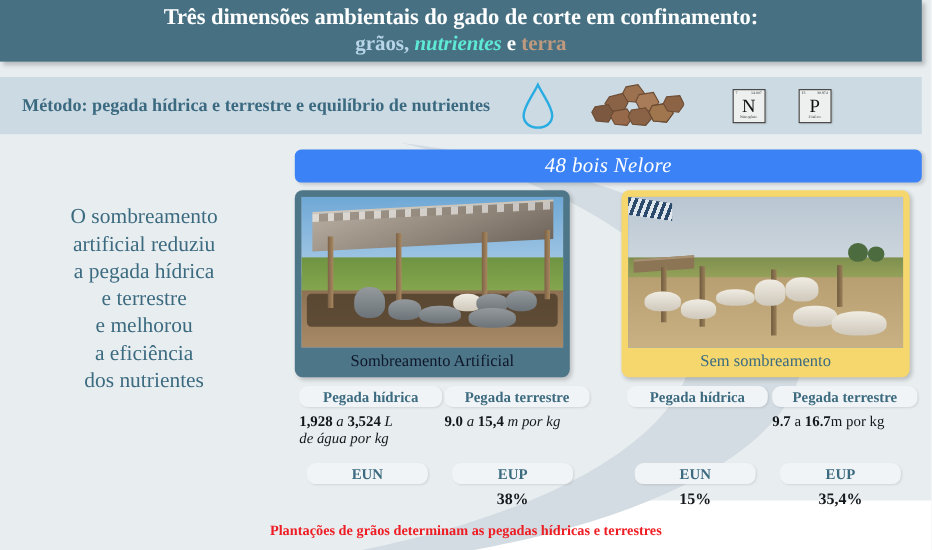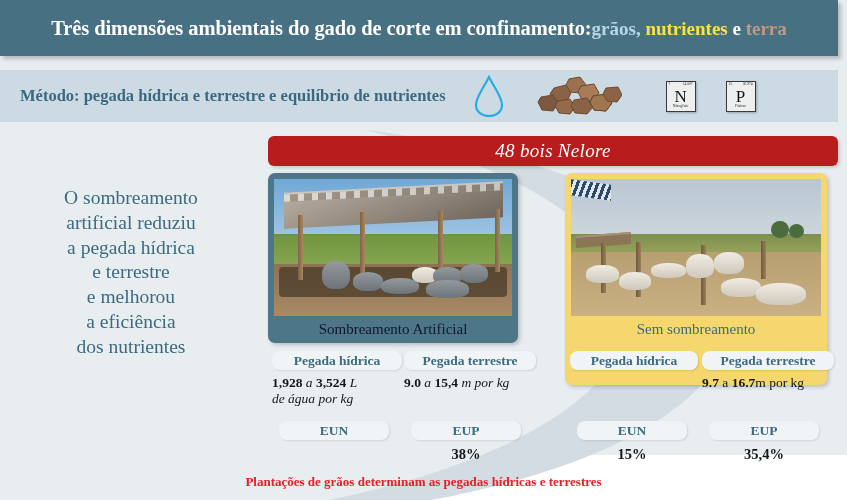--- a/index.html
+++ b/index.html
@@ -39,42 +39,42 @@
     background: #ffffff;
     z-index: 1;
   }
 
   
   .header {
     position: absolute;
     left: 0; top: 0; width: 838px; height: 56px;
     background: #477183;
     z-index: 10;
-    display: flex; flex-direction: row;
+    display: flex; flex-direction: column;
     align-items: center; justify-content: center;
     box-shadow: 3px 3px 4px rgba(0,0,0,0.22);
   }
   .header-line1 {
     color: #ffffff;
     font-size: 20.5px;
     font-weight: bold;
     letter-spacing: -0.1px;
     line-height: 1.12;
     white-space: nowrap;
   }
   .header-line2 {
     font-size: 19px;
     font-weight: bold;
     line-height: 1.15;
     margin-top: 1px;
     white-space: nowrap;
   }
   .w-agua      { color: #b9d6e8; }
   .w-comma     { color: #b9d6e8; }
-  .w-nutrientes{ color: #fde047; }
+  .w-nutrientes{ color: #5eead4; font-style: italic; }
   .w-e         { color: #ffffff; }
   .w-terra     { color: #c09a7e; }
 
   
   .method-bar {
     position: absolute;
     left: 0; top: 70px; width: 838px; height: 52px;
     background: #ccdae3;
     z-index: 10;
     display: flex; align-items: center;
@@ -116,21 +116,21 @@
   }
   .elem-name {
     position: absolute; left: 0; right: 0; bottom: 1.5px;
     font-size: 3.6px; color: #222; text-align: center; line-height: 1;
   }
 
   
   .subject-banner {
     position: absolute;
     left: 268px; top: 136px; width: 570px; height: 30px;
-    background: #b91c1c;
+    background: #3b82f6;
     border-radius: 6px;
     z-index: 12;
     display: flex; align-items: center; justify-content: center;
     box-shadow: 2px 2px 3px rgba(0,0,0,0.14);
   }
   .subject-text {
     color: #ffffff;
     font-size: 19px;
     font-style: italic;
     letter-spacing: 0.3px;
@@ -151,21 +151,21 @@
 
   
   .card {
     position: absolute;
     z-index: 12;
     border-radius: 7px;
     overflow: hidden;
     box-shadow: 2px 2px 4px rgba(0,0,0,0.2);
   }
   .card-left  { left: 268px; top: 173px; width: 250px; height: 170px; background: #4d7789; padding: 6px 6px 0 6px; }
-  .card-right { left: 565px; top: 173px; width: 262px; height: 212px; background: #f5d76e; padding: 6px 6px 0 6px; }
+  .card-right { left: 565px; top: 173px; width: 262px; height: 170px; background: #f5d76e; padding: 6px 6px 0 6px; }
   .photo {
     width: 100%; height: 137px;
     position: relative; overflow: hidden;
     background: #8aa0b4;
   }
   .card-cap {
     height: 27px;
     display: flex; align-items: center; justify-content: center;
     font-size: 15px;
   }

